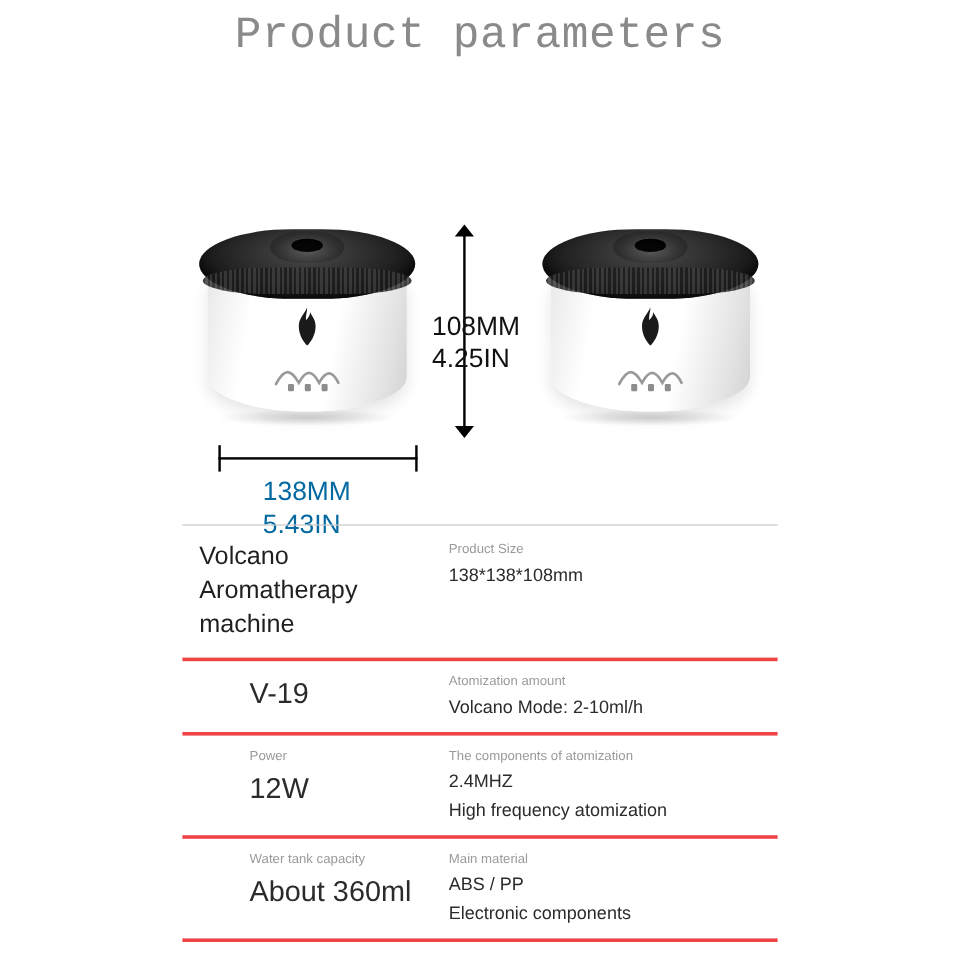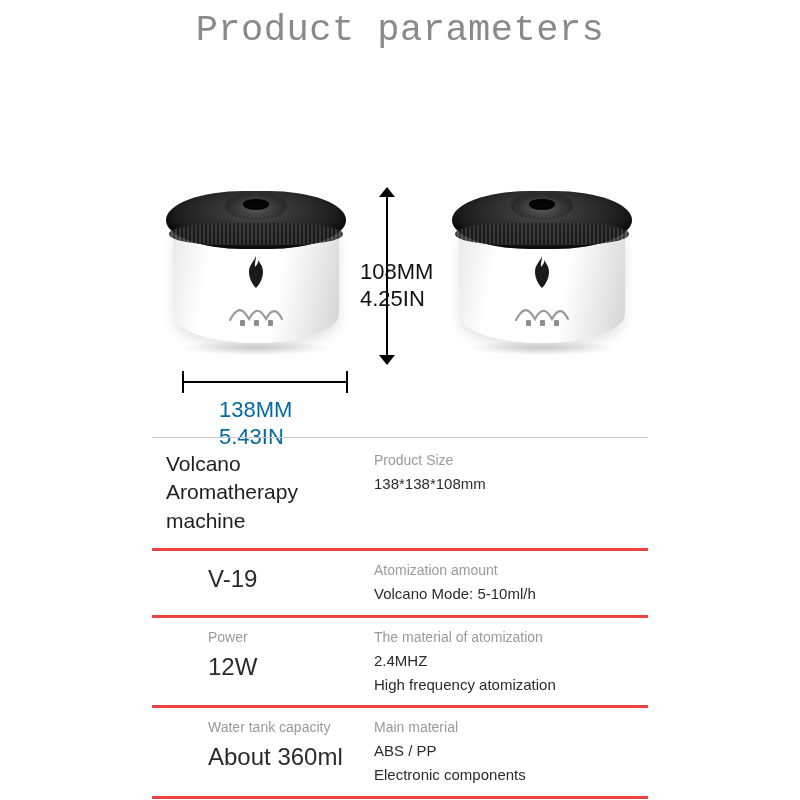--- a/index.html
+++ b/index.html
@@ -206,21 +206,21 @@
   }
   .spec-row.first { padding: 12px 0 13px 0; }
   .spec-col {
     box-sizing: border-box;
   }
   .spec-col.left  { width: 218px; padding-left: 56px; }
   .spec-col.right { width: 278px; padding-left: 4px; }
   .spec-col.left.title-cell { padding-left: 14px; }
 
   .spec-label {
-    font-size: 14px;
+    font-size: 11px;
     color: #9a9a9a;
     line-height: 1.5;
   }
   .spec-value {
     font-size: 24px;
     color: #2b2b2b;
     line-height: 1.45;
     margin-top: 2px;
   }
   .spec-value.small { font-size: 15px; }
@@ -311,31 +311,31 @@
       <div class="spec-value small">138*138*108mm</div>
     </div>
   </div>
 
   <div class="spec-row">
     <div class="spec-col left">
       <div class="spec-value">V-19</div>
     </div>
     <div class="spec-col right">
       <div class="spec-label">Atomization amount</div>
-      <div class="spec-value small">Volcano Mode: 5-10ml/h</div>
+      <div class="spec-value small">Volcano Mode: 2-10ml/h</div>
     </div>
   </div>
 
   <div class="spec-row">
     <div class="spec-col left">
       <div class="spec-label">Power</div>
       <div class="spec-value">12W</div>
     </div>
     <div class="spec-col right">
-      <div class="spec-label">The material of atomization</div>
+      <div class="spec-label">The components of atomization</div>
       <div class="spec-value small">2.4MHZ</div>
       <div class="spec-value small">High frequency atomization</div>
     </div>
   </div>
 
   <div class="spec-row">
     <div class="spec-col left">
       <div class="spec-label">Water tank capacity</div>
       <div class="spec-value">About 360ml</div>
     </div>

